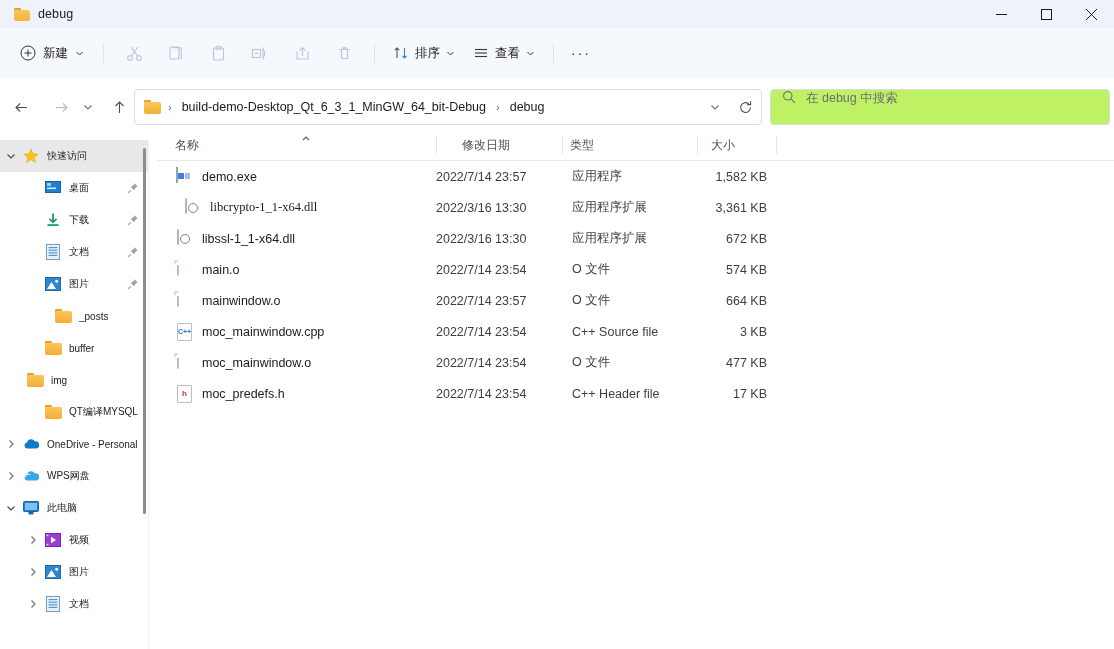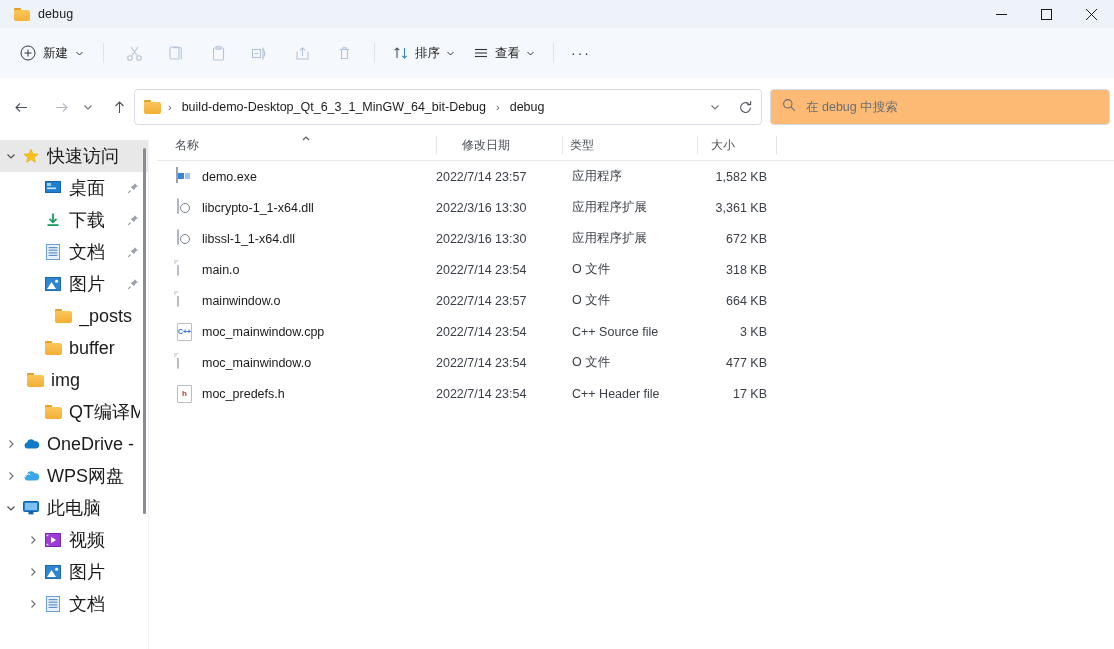--- a/index.html
+++ b/index.html
@@ -42,31 +42,31 @@
     background:#fff;border:1px solid #d8dde5;border-radius:4px;display:flex;align-items:center;}
   .addr-folder{margin-left:9px;width:17px;height:14px;position:relative;flex:0 0 auto;}
   .addr-folder .tab{position:absolute;left:0;top:0;width:7px;height:3px;background:#e0a22c;border-radius:1px 1px 0 0;}
   .addr-folder .bod{position:absolute;left:0;top:2px;width:17px;height:12px;background:linear-gradient(#fcc65a,#f2ae33);border-radius:1px 2px 2px 2px;}
   .crumb-sep{color:#5a5f66;font-size:11px;margin:0 7px;}
   .crumb{font-size:12.5px;color:#1b1b1b;white-space:nowrap;padding:2px 3px;border-radius:3px;}
   .addr-spacer{flex:1 1 auto;}
   .addr-chev{width:28px;display:flex;align-items:center;justify-content:center;}
   .addr-refresh{width:32px;display:flex;align-items:center;justify-content:center;}
   .searchbox{position:absolute;left:770px;top:1px;width:338px;height:34px;
-    background:#fdba74;border:1px solid #d8dde5;border-radius:4px;display:flex;align-items:center;}
+    background:#bef264;border:1px solid #d8dde5;border-radius:4px;display:flex;align-items:flex-start;}
   .searchbox .mag{margin-left:11px;flex:0 0 auto;}
   .search-ph{margin-left:10px;font-size:12.5px;color:#6a6f76;}
 
   
   .sidebar{position:absolute;left:0;top:140px;width:148px;height:509px;overflow:hidden;background:#fff;}
   .sb-row{position:relative;height:32px;display:flex;align-items:center;padding-right:8px;}
   .sb-row.sel{background:#e8e8e8;}
   .sb-arrow{width:22px;height:32px;display:flex;align-items:center;justify-content:center;flex:0 0 auto;}
   .sb-ic{width:18px;height:18px;display:flex;align-items:center;justify-content:center;flex:0 0 auto;margin-right:7px;}
-  .sb-lbl{font-size:18px;color:#1b1b1b;white-space:nowrap;overflow:hidden;}
+  .sb-lbl{font-size:10px;color:#1b1b1b;white-space:nowrap;overflow:hidden;}
   .sb-pin{position:absolute;right:9px;top:0;height:32px;display:flex;align-items:center;}
   .sb-scroll{position:absolute;left:143px;top:8px;width:3px;height:366px;background:#888d94;border-radius:2px;}
   .sb-track{position:absolute;left:140px;top:0;width:9px;height:509px;background:#f3f3f3;}
 
   
   .fi{width:17px;height:14px;position:relative;}
   .fi .tab{position:absolute;left:0;top:0;width:7px;height:3px;background:#e0a22c;border-radius:1px 1px 0 0;}
   .fi .bod{position:absolute;left:0;top:2px;width:17px;height:12px;background:linear-gradient(#fcc65a,#f2ae33);border-radius:1px 2px 2px 2px;}
 
   
@@ -523,21 +523,21 @@
         <div class="row">
           <div class="cell name" style="left: 18px;">
             <span class="ficon"><span class="exe-ic"><i class="bar"></i><i class="sq"></i><i class="sq2"></i></span></span>
             <span>demo.exe</span>
           </div>
           <div class="cell date" style="left: 279px;">2022/7/14 23:57</div>
           <div class="cell type" style="left: 415px;">应用程序</div>
           <div class="cell size" style="left: 500px; width: 110px;">1,582 KB</div>
         </div>
         <div class="row">
-          <div class="cell name" style="left: 18px;">
+          <div class="cell name" style="left: 26px; font-family: Liberation Serif, serif;">
             <span class="ficon"><span class="dll-ic"><i class="gear"></i></span></span>
             <span>libcrypto-1_1-x64.dll</span>
           </div>
           <div class="cell date" style="left: 279px;">2022/3/16 13:30</div>
           <div class="cell type" style="left: 415px;">应用程序扩展</div>
           <div class="cell size" style="left: 500px; width: 110px;">3,361 KB</div>
         </div>
         <div class="row">
           <div class="cell name" style="left: 18px;">
             <span class="ficon"><span class="dll-ic"><i class="gear"></i></span></span>
@@ -547,21 +547,21 @@
           <div class="cell type" style="left: 415px;">应用程序扩展</div>
           <div class="cell size" style="left: 500px; width: 110px;">672 KB</div>
         </div>
         <div class="row">
           <div class="cell name" style="left: 18px;">
             <span class="ficon"><span class="doc-blank"></span></span>
             <span>main.o</span>
           </div>
           <div class="cell date" style="left: 279px;">2022/7/14 23:54</div>
           <div class="cell type" style="left: 415px;">O 文件</div>
-          <div class="cell size" style="left: 500px; width: 110px;">318 KB</div>
+          <div class="cell size" style="left: 500px; width: 110px;">574 KB</div>
         </div>
         <div class="row">
           <div class="cell name" style="left: 18px;">
             <span class="ficon"><span class="doc-blank"></span></span>
             <span>mainwindow.o</span>
           </div>
           <div class="cell date" style="left: 279px;">2022/7/14 23:57</div>
           <div class="cell type" style="left: 415px;">O 文件</div>
           <div class="cell size" style="left: 500px; width: 110px;">664 KB</div>
         </div>

